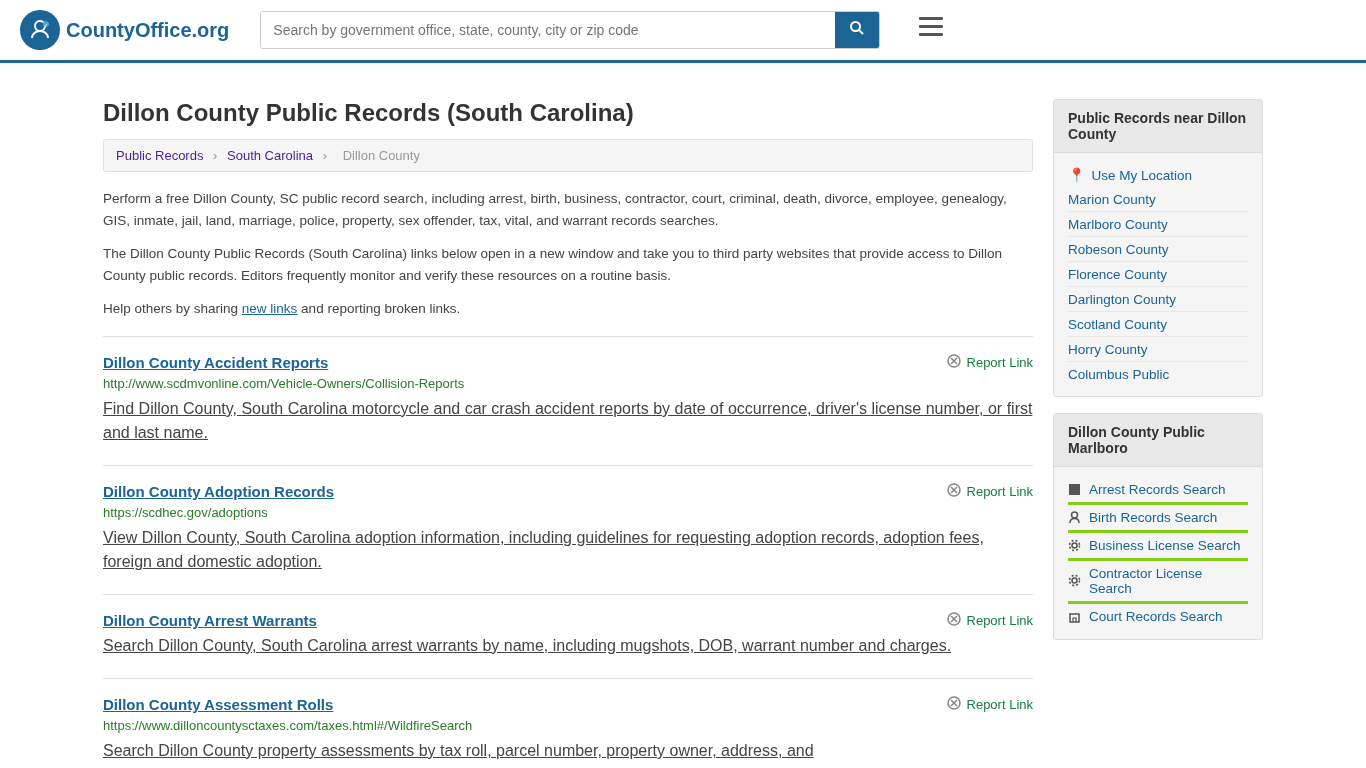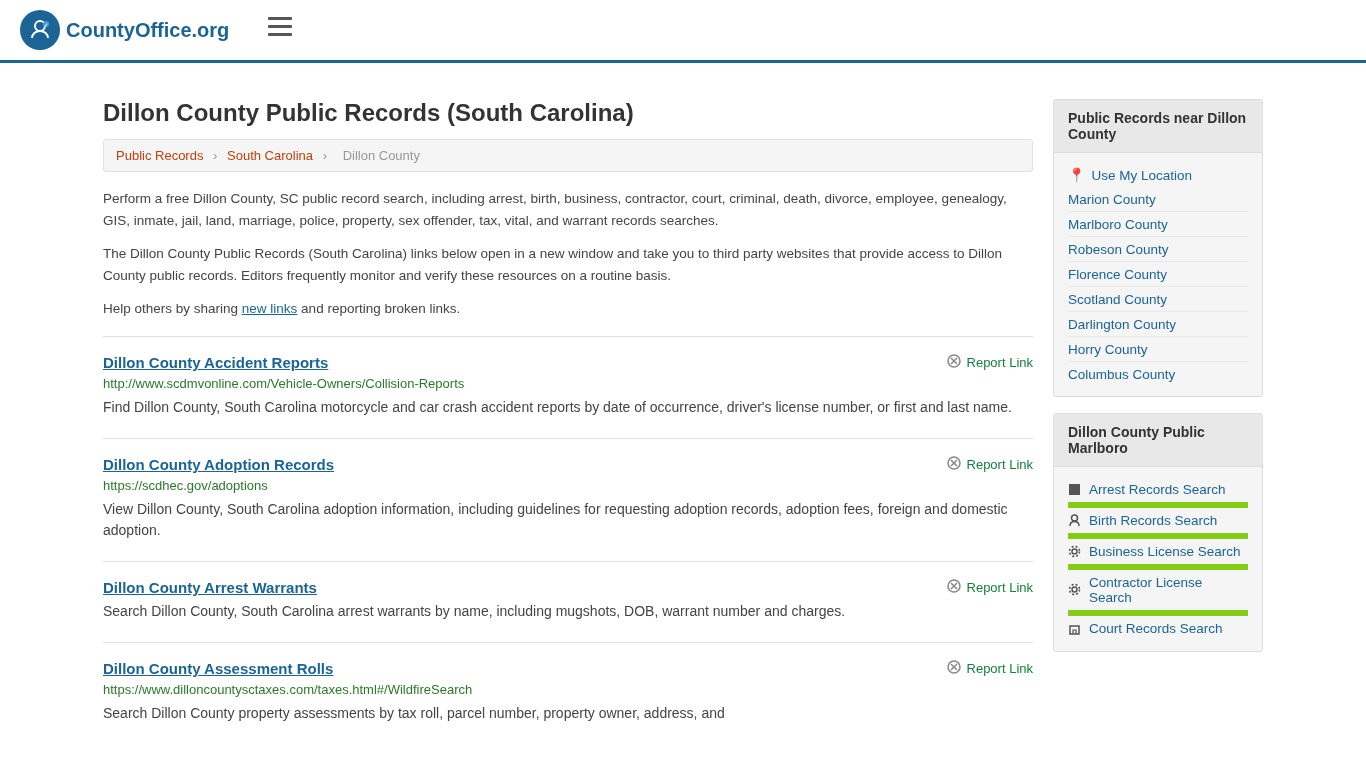--- a/index.html
+++ b/index.html
@@ -99,21 +99,21 @@
     .breadcrumb {
       background: #f5f5f5;
       padding: 8px 12px;
       border: 1px solid #e0e0e0;
       border-radius: 3px;
       margin-bottom: 16px;
       font-size: 13px;
       color: #555;
     }
     .breadcrumb a {
-      color: #c2410c;
+      color: #4c1d95;
       text-decoration: none;
     }
     .breadcrumb span { color: #999; margin: 0 6px; }
 
     
     .description {
       font-size: 13.5px;
       line-height: 1.6;
       color: #444;
       margin-bottom: 12px;
@@ -157,23 +157,24 @@
     .report-icon {
       font-size: 14px;
       color: #888;
     }
     .record-url {
       color: #2a7a2a;
       font-size: 13px;
       margin-bottom: 6px;
     }
     .record-desc {
-      font-size: 14px;
+      font-size: 16px;
       color: #444;
       line-height: 1.5;
+      text-decoration: underline;
     }
 
     
     .sidebar-section {
       background: #f5f5f5;
       border: 1px solid #ddd;
       border-radius: 3px;
       margin-bottom: 16px;
       overflow: hidden;
     }
@@ -215,21 +216,21 @@
       text-decoration: none;
       font-size: 13.5px;
     }
 
     .sidebar-records-list {
       list-style: none;
       padding: 0;
     }
     .sidebar-records-list li {
       padding: 5px 0;
-      border-bottom: 6px solid #84cc16;
+      border-bottom: 3px solid #84cc16;
       display: flex;
       align-items: center;
       gap: 7px;
     }
     .sidebar-records-list li:last-child { border-bottom: none; }
     .sidebar-records-list li a {
       color: #1a6496;
       text-decoration: none;
       font-size: 13.5px;
     }
@@ -249,20 +250,29 @@
       <svg width="24" height="24" viewBox="0 0 24 24" fill="none">
         <circle cx="12" cy="8" r="5" stroke="white" stroke-width="2" fill="none"></circle>
         <path d="M4 20c0-4 3.6-7 8-7s8 3 8 7" stroke="white" stroke-width="2" fill="none"></path>
         <circle cx="18" cy="6" r="3" fill="#4a9fd4"></circle>
         <text x="16" y="9" fill="white" font-size="5" font-weight="bold">✓</text>
       </svg>
     </div>
     <span class="logo-text">
       <span>CountyOffice</span><span style="color:#1a6496">.org</span>
     </span>
+  </div>
+  <div class="search-bar">
+    <input type="text" placeholder="Search by government office, state, county, city or zip code" style="">
+    <button>
+      <svg width="16" height="16" viewBox="0 0 16 16" fill="white">
+        <circle cx="6.5" cy="6.5" r="4.5" stroke="white" stroke-width="2" fill="none"></circle>
+        <line x1="10" y1="10" x2="14" y2="14" stroke="white" stroke-width="2"></line>
+      </svg>
+    </button>
   </div>
   <button class="menu-btn">
     <svg width="24" height="20" viewBox="0 0 24 20" fill="#555">
       <rect y="0" width="24" height="3" rx="1"></rect>
       <rect y="8" width="24" height="3" rx="1"></rect>
       <rect y="16" width="24" height="3" rx="1"></rect>
     </svg>
   </button>
 </header>
 
@@ -369,24 +379,24 @@
       <div class="sidebar-section-body">
         <a href="#" class="sidebar-location-btn">
           <span class="pin-icon">📍</span>
           <span>Use My Location</span>
         </a>
         <ul class="sidebar-county-list" id="nearby-counties-list">
             <li><a href="#">Marion County</a></li>
             <li><a href="#">Marlboro County</a></li>
             <li><a href="#">Robeson County</a></li>
             <li><a href="#">Florence County</a></li>
+            <li><a href="#">Darlington County</a></li>
             <li><a href="#">Scotland County</a></li>
-            <li><a href="#">Darlington County</a></li>
             <li><a href="#">Horry County</a></li>
-            <li><a href="#">Columbus County</a></li>
+            <li><a href="#">Columbus Public</a></li>
           </ul>
       </div>
     </div>
 
     <div class="sidebar-section">
       <div class="sidebar-section-header">Dillon County Public Marlboro</div>
       <div class="sidebar-section-body">
         <ul class="sidebar-records-list" id="dillon-records-list">
             <li>
       <span class="rec-icon"><svg width="13" height="13" viewBox="0 0 13 13">

